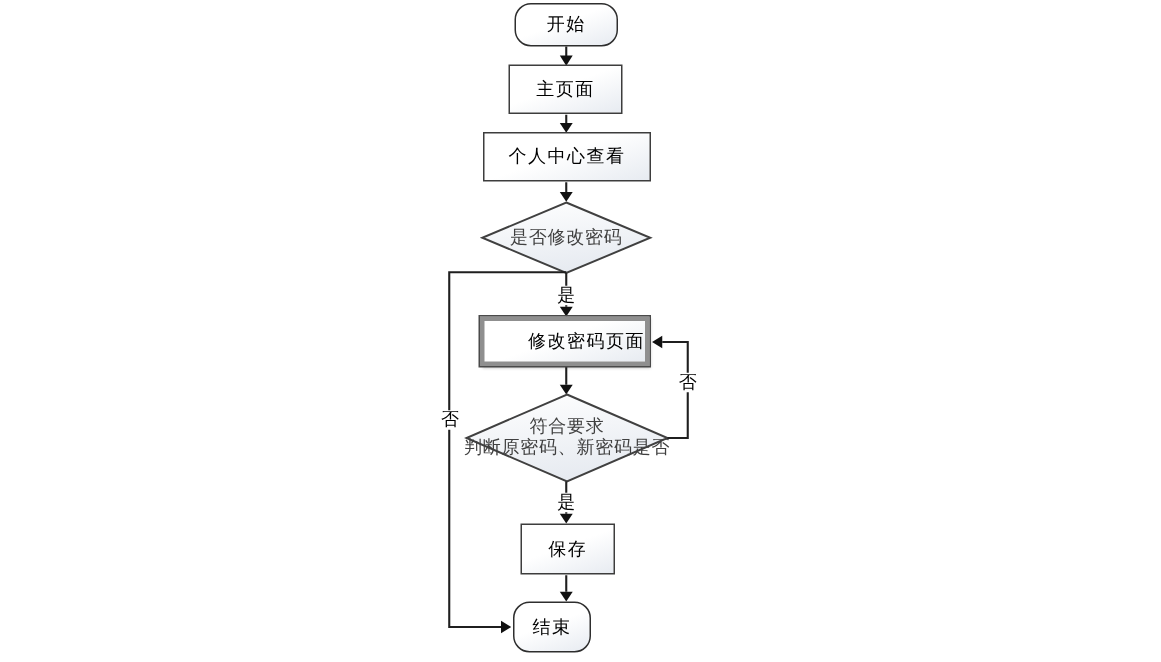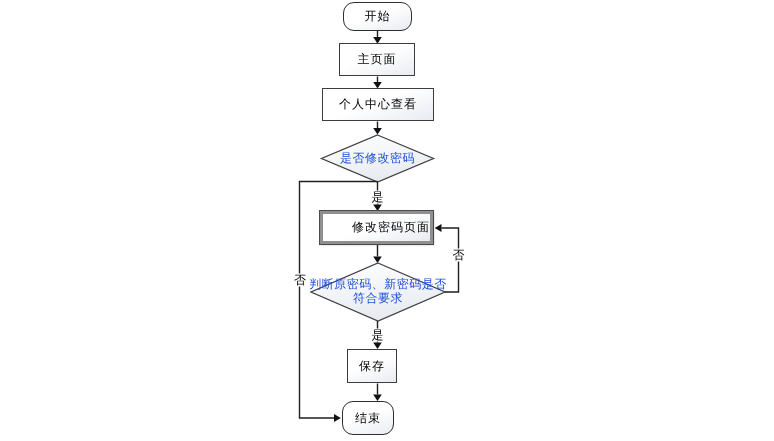--- a/index.html
+++ b/index.html
@@ -38,21 +38,21 @@
     border-color: #2e2e2e;
   }
   .node--emphasis {
     border: 3px solid #8f8f8f;
     outline: 1px solid #4a4a4a;
     box-shadow: 1px 1px 2px rgba(0,0,0,0.25);
   }
   .diamond-label {
     position: absolute;
     font-size: 12px;
-    color: #1d4ed8;
+    color: #404040;
     letter-spacing: 0.5px;
     text-align: center;
     line-height: 14px;
     pointer-events: none;
   }
   .edge-label {
     position: absolute;
     transform: translate(-50%, -50%);
     background: #ffffff;
     font-size: 12px;
@@ -118,25 +118,25 @@
     <span>个人中心查看</span>
   </div>
 
   <div class="diamond-label" style="left:322px; top:151px; width:111px;">是否修改密码</div>
 
   <div class="node node--emphasis" style="left:320px; top:211px; width:113px; height:33px;justify-content:flex-end;">
     <span>修改密码页面</span>
   </div>
 
   <div class="diamond-label" style="left:308px; top:277px; width:140px;">
+    <div>符合要求</div>
     <div>判断原密码、新密码是否</div>
-    <div>符合要求</div>
   </div>
 
-  <div class="node" style="left:347px; top:349px; width:50px; height:34px;">
+  <div class="node" style="left:347px; top:349px; width:63px; height:34px;">
     <span>保存</span>
   </div>
 
   <div class="node node--terminator" style="left:342px; top:401px; width:52px; height:34px;">
     <span>结束</span>
   </div>
 
   <div class="edge-label" style="left:377.5px; top:197px;">是</div>
 
   <div class="edge-label" style="left:300px; top:280px;">否</div>

